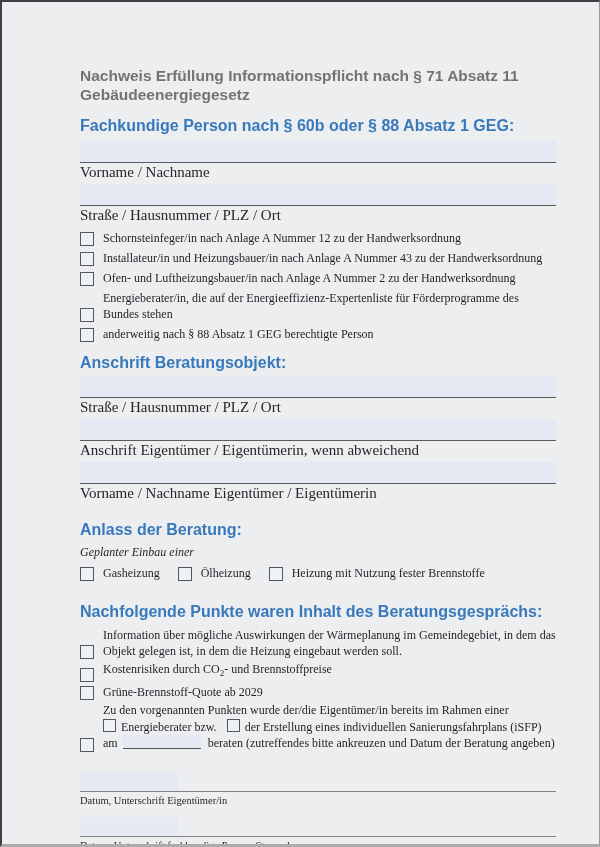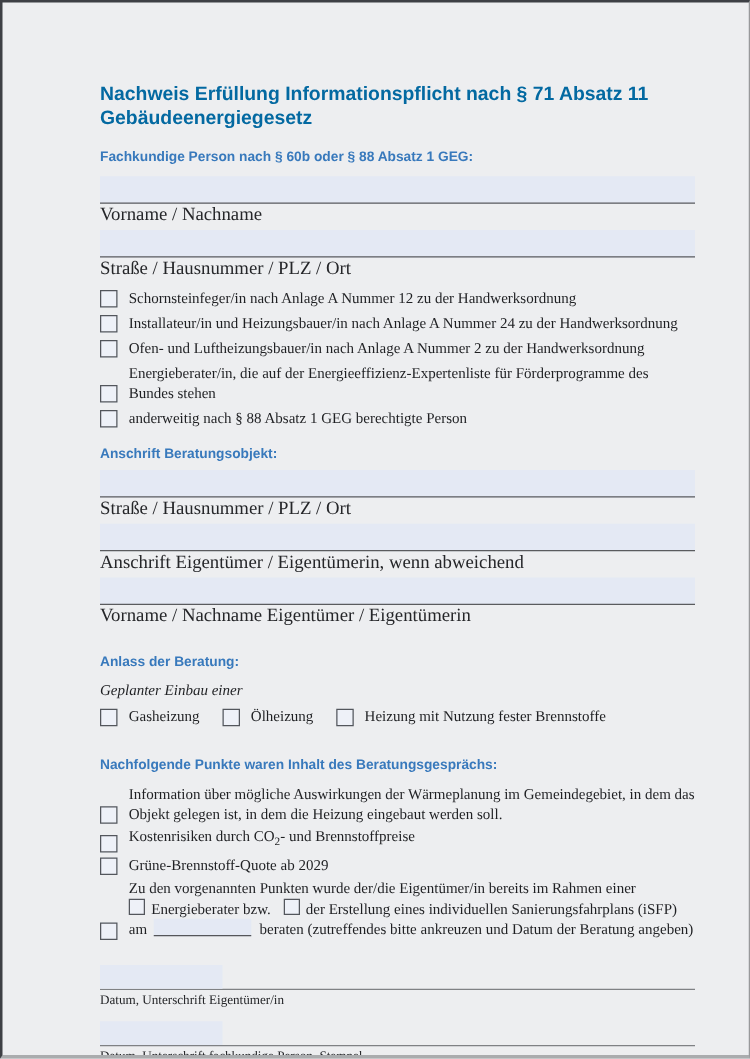--- a/index.html
+++ b/index.html
@@ -17,27 +17,27 @@
     color:#1f2023;
   }
   .content { padding:0 43px 0 78px; }
   .title {
     margin:64px 0 0 0;
     max-width:480px;
     font-family:"Liberation Sans", sans-serif;
     font-weight:700;
     font-size:15.5px;
     line-height:19px;
-    color:#0369a1;
+    color:#737373;
   }
   .sec-heading {
     margin:15px 0 0 0;
     font-family:"Liberation Sans", sans-serif;
     font-weight:700;
-    font-size:11px;
+    font-size:16px;
     line-height:14px;
     color:#3879bc;
   }
   .field { margin-top:6px; }
   .field-box {
     height:21px;
     background:#e4e9f4;
     border-bottom:1px solid #5a5b5e;
   }
   .field-label {
@@ -114,21 +114,21 @@
       <div class="field-label">Straße / Hausnummer / PLZ / Ort</div>
     </div>
 
     <div class="cb-group">
       <div class="cb-row">
         <span class="cb"></span>
         <span class="nowrap">Schornsteinfeger/in nach Anlage A Nummer 12 zu der Handwerksordnung</span>
       </div>
       <div class="cb-row">
         <span class="cb"></span>
-        <span class="nowrap">Installateur/in und Heizungsbauer/in nach Anlage A Nummer 24 zu der Handwerksordnung</span>
+        <span class="nowrap">Installateur/in und Heizungsbauer/in nach Anlage A Nummer 43 zu der Handwerksordnung</span>
       </div>
       <div class="cb-row">
         <span class="cb"></span>
         <span class="nowrap">Ofen- und Luftheizungsbauer/in nach Anlage A Nummer 2 zu der Handwerksordnung</span>
       </div>
       <div class="cb-row">
         <span class="cb"></span>
         <span>Energieberater/in, die auf der Energieeffizienz-Expertenliste für Förderprogramme des Bundes stehen</span>
       </div>
       <div class="cb-row">

